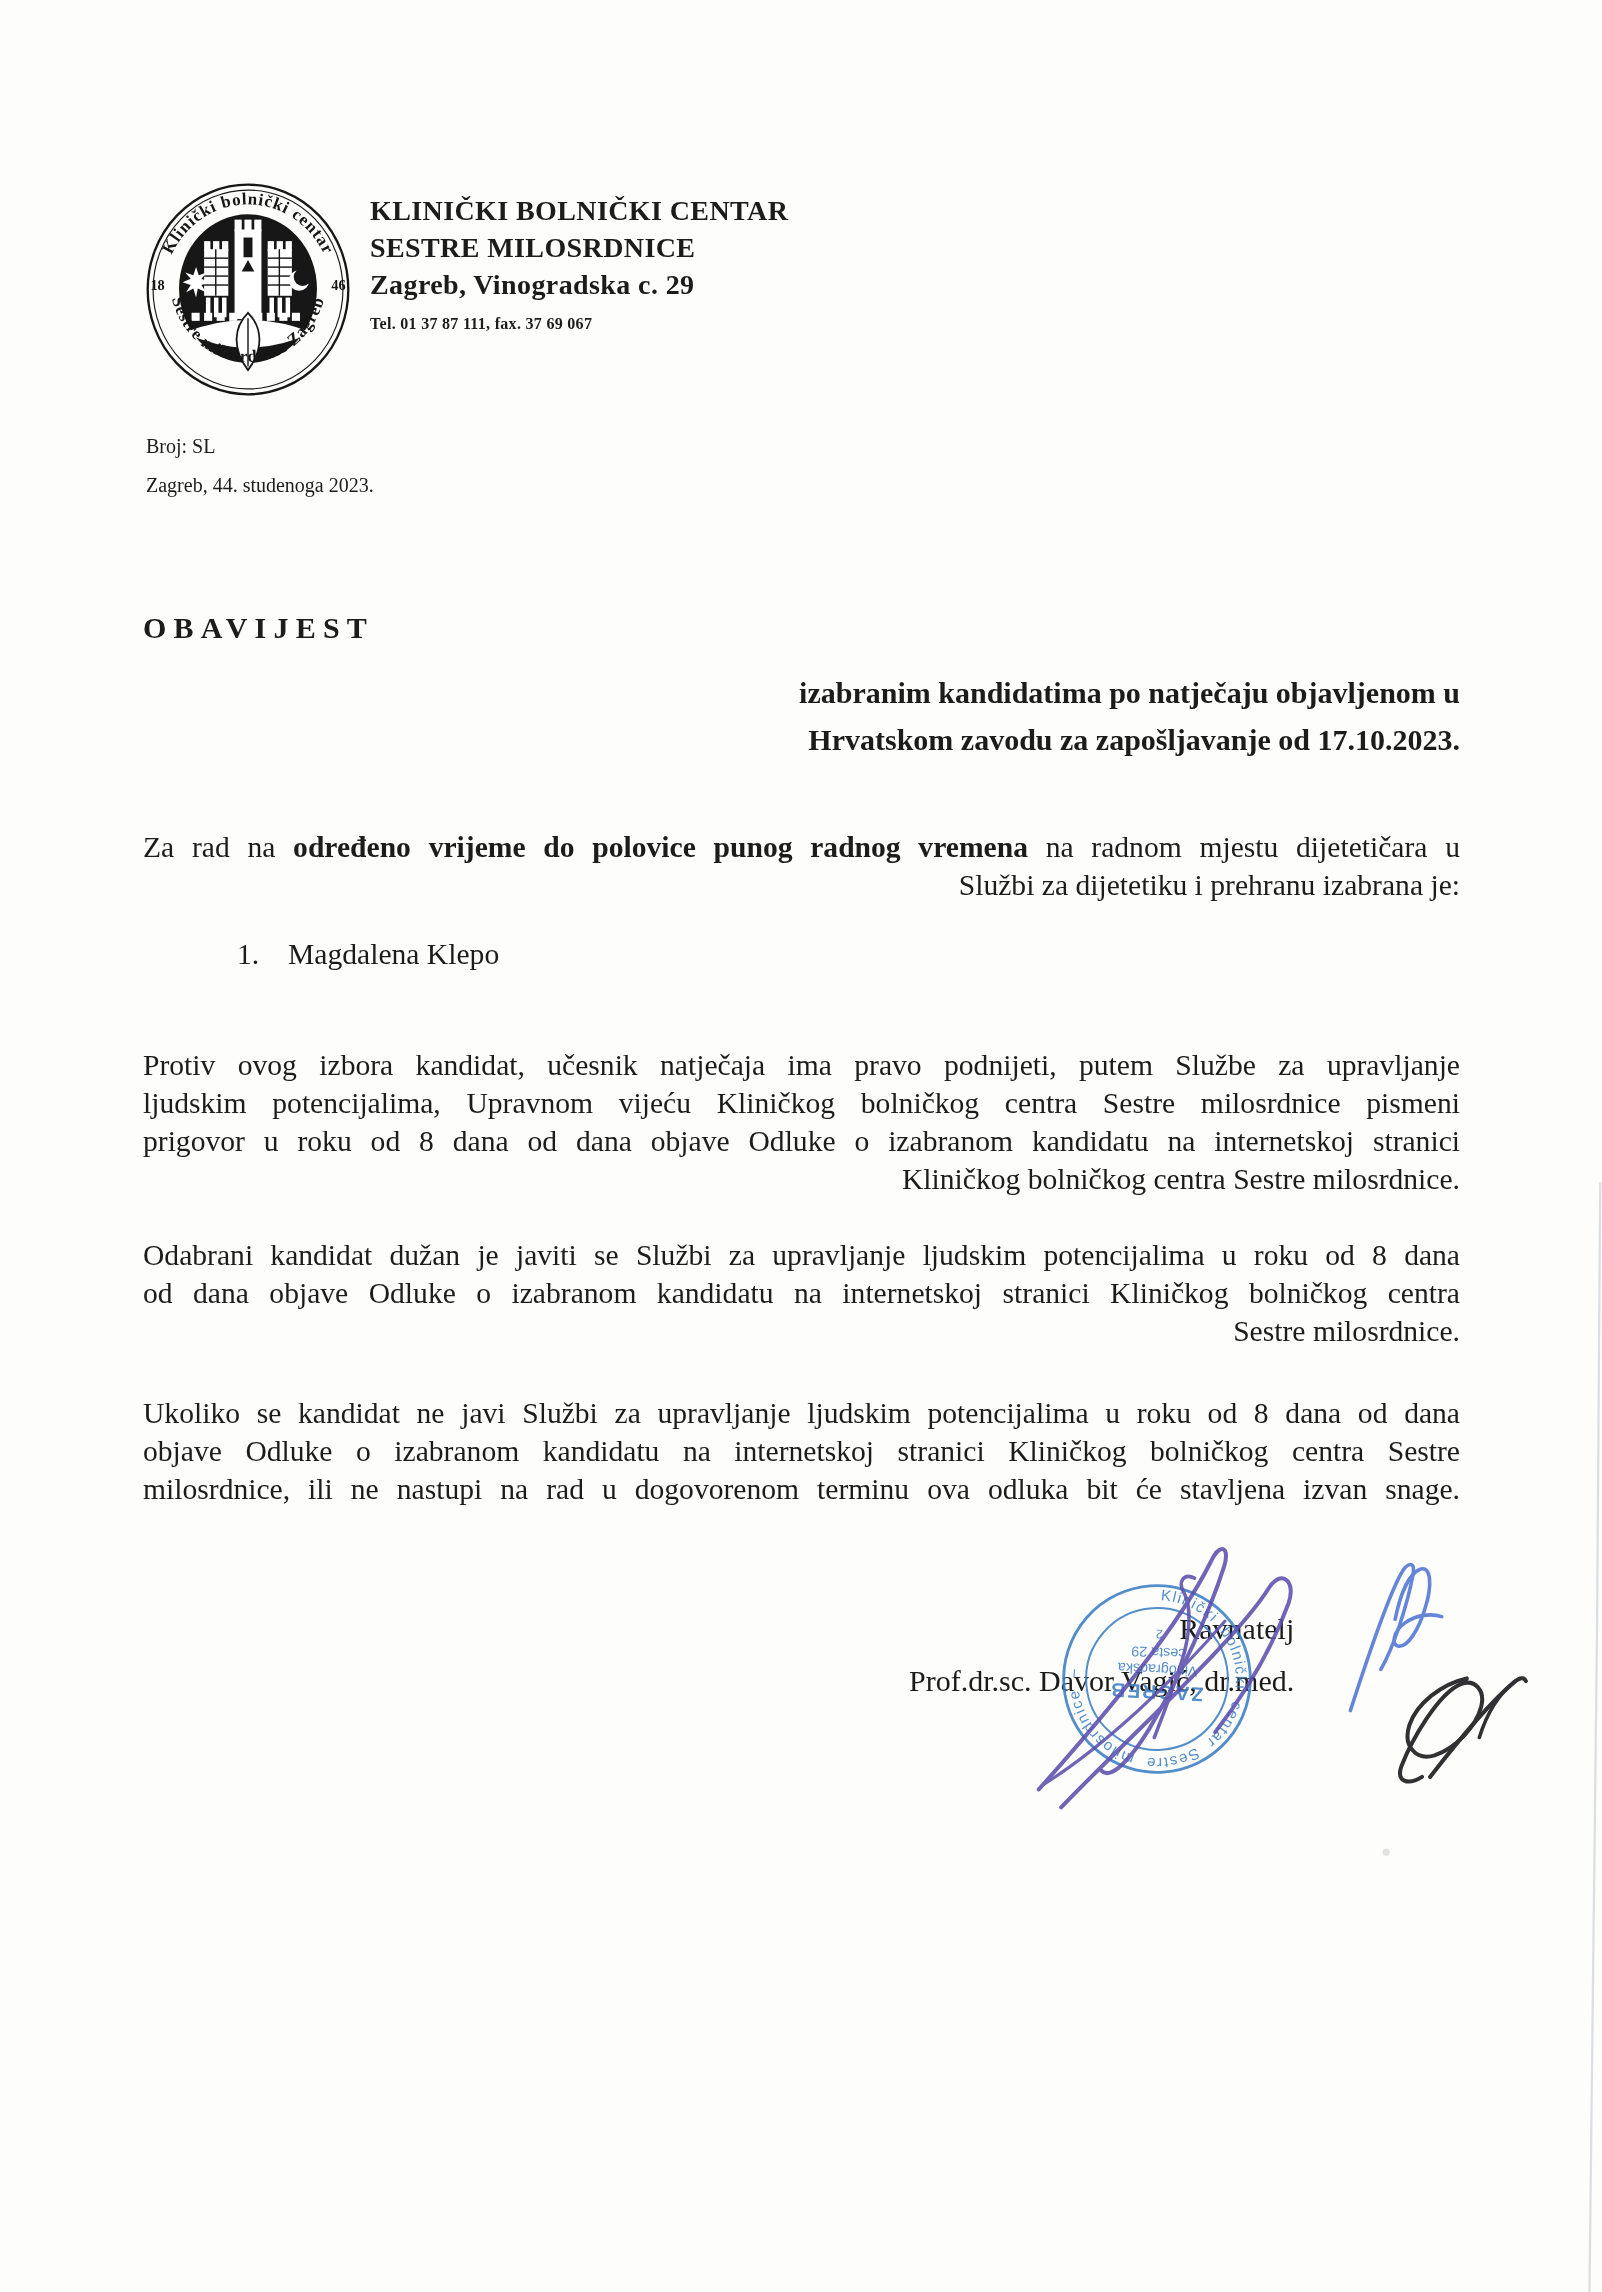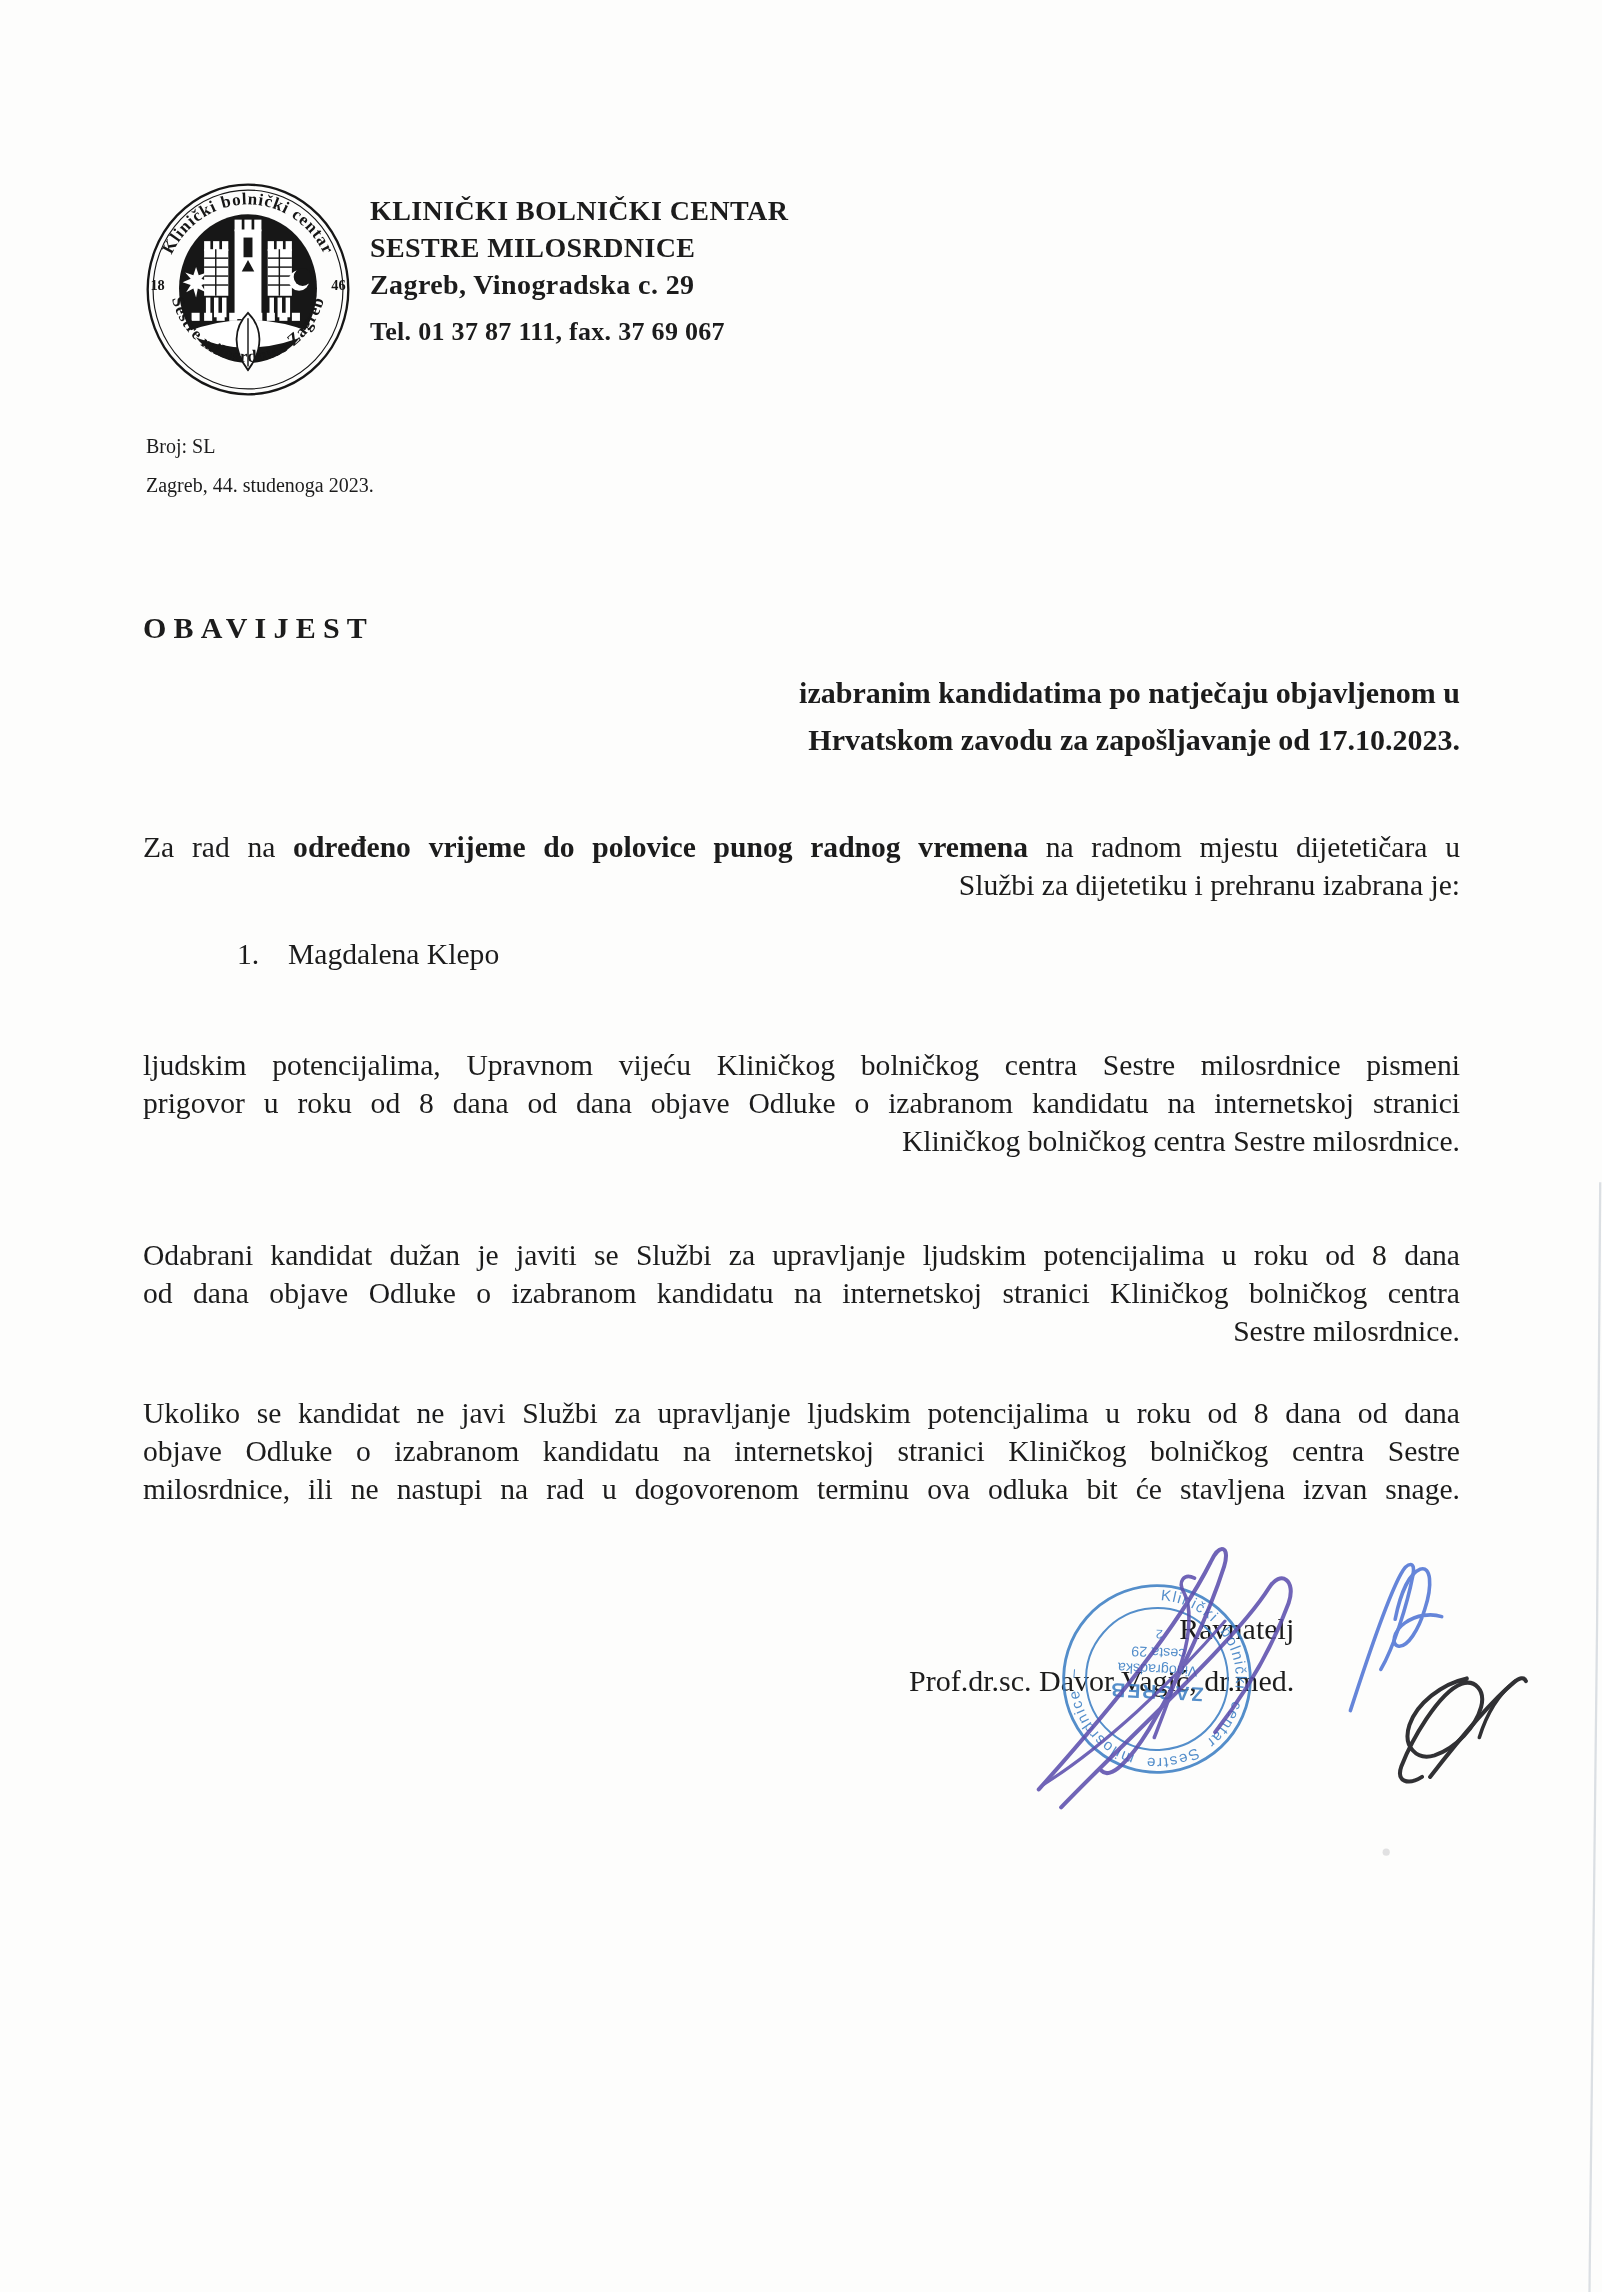--- a/index.html
+++ b/index.html
@@ -8,21 +8,21 @@
     width:1602px;height:2293px;
     background:#fdfdfc;
     overflow:hidden;
     font-family:"Liberation Serif","DejaVu Serif",serif;
     color:#1c1c1c;
   }
   
   .logo{position:absolute;left:145px;top:182px;width:206px;height:215px;}
   .org-block{position:absolute;left:370px;top:192px;line-height:37px;white-space:nowrap;}
   .org-line{font-weight:bold;font-size:28px;letter-spacing:0.4px;}
-  .org-tel{font-weight:bold;font-size:26px;margin-top:10px;letter-spacing:0.3px;}
+  .org-tel{font-weight:bold;font-size:16px;margin-top:2px;letter-spacing:0.3px;}
   
   .meta{position:absolute;left:146px;top:427px;font-size:20px;line-height:39px;}
   
   .title-wrap{position:absolute;left:143px;top:611px;width:1317px;text-align:left;}
   .doc-title{font-size:30px;font-weight:bold;letter-spacing:7.2px;}
   .subtitle{position:absolute;left:143px;top:669px;width:1317px;text-align:right;
             font-size:30px;font-weight:bold;line-height:47px;}
   
   .para{position:absolute;left:143px;width:1317px;font-size:29.6px;}
   .jline{width:1317px;height:38px;line-height:38px;text-align:justify;text-align-last:justify;overflow:hidden;}
@@ -147,20 +147,21 @@
     </div>
     <div class="lline">Službi za dijetetiku i prehranu izabrana je:</div>
   </div>
 
   <div class="list-item">
     <span class="list-marker">1.</span>
     <span>Magdalena Klepo</span>
   </div>
 
   <div class="para" style="top:1046px">
+    <div class="jline">Protiv ovog izbora kandidat, učesnik natječaja ima pravo podnijeti, putem Službe za upravljanje</div>
     <div class="jline">ljudskim potencijalima, Upravnom vijeću Kliničkog bolničkog centra Sestre milosrdnice pismeni</div>
     <div class="jline">prigovor u roku od 8 dana od dana objave Odluke o izabranom kandidatu na internetskoj stranici</div>
     <div class="lline">Kliničkog bolničkog centra Sestre milosrdnice.</div>
   </div>
 
   <div class="para" style="top:1236px">
     <div class="jline">Odabrani kandidat dužan je javiti se Službi za upravljanje ljudskim potencijalima u roku od 8 dana</div>
     <div class="jline">od dana objave Odluke o izabranom kandidatu na internetskoj stranici Kliničkog bolničkog centra</div>
     <div class="lline">Sestre milosrdnice.</div>
   </div>

